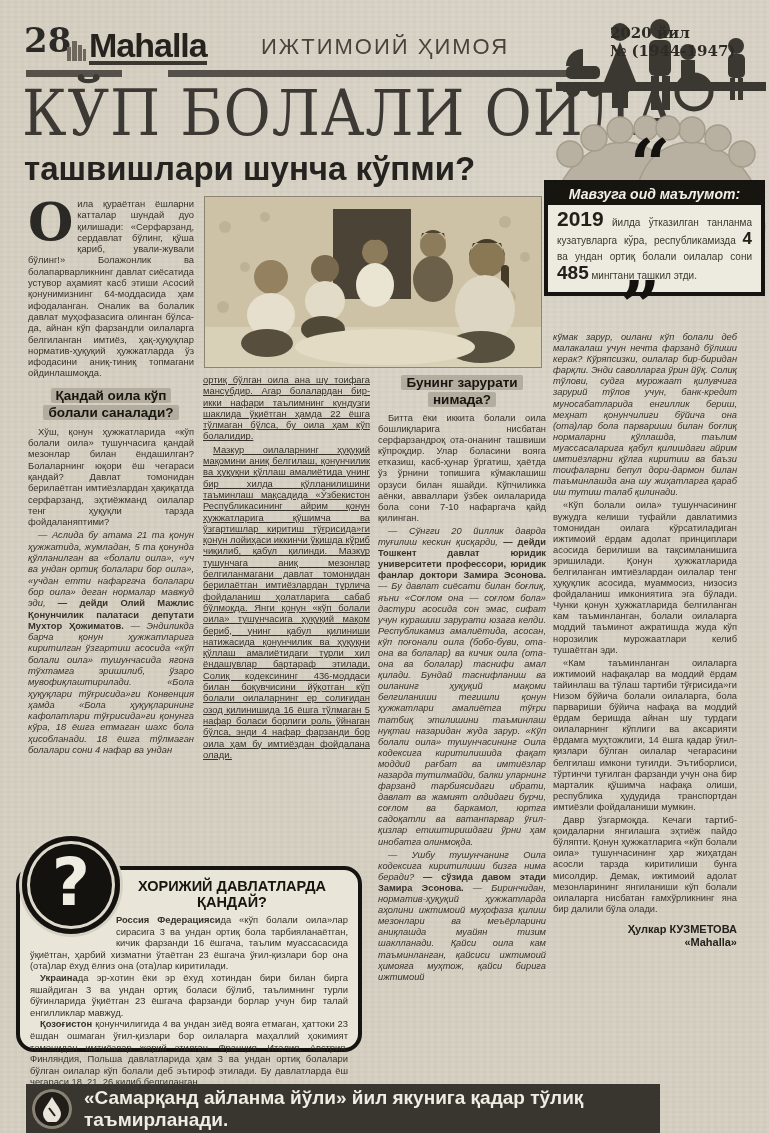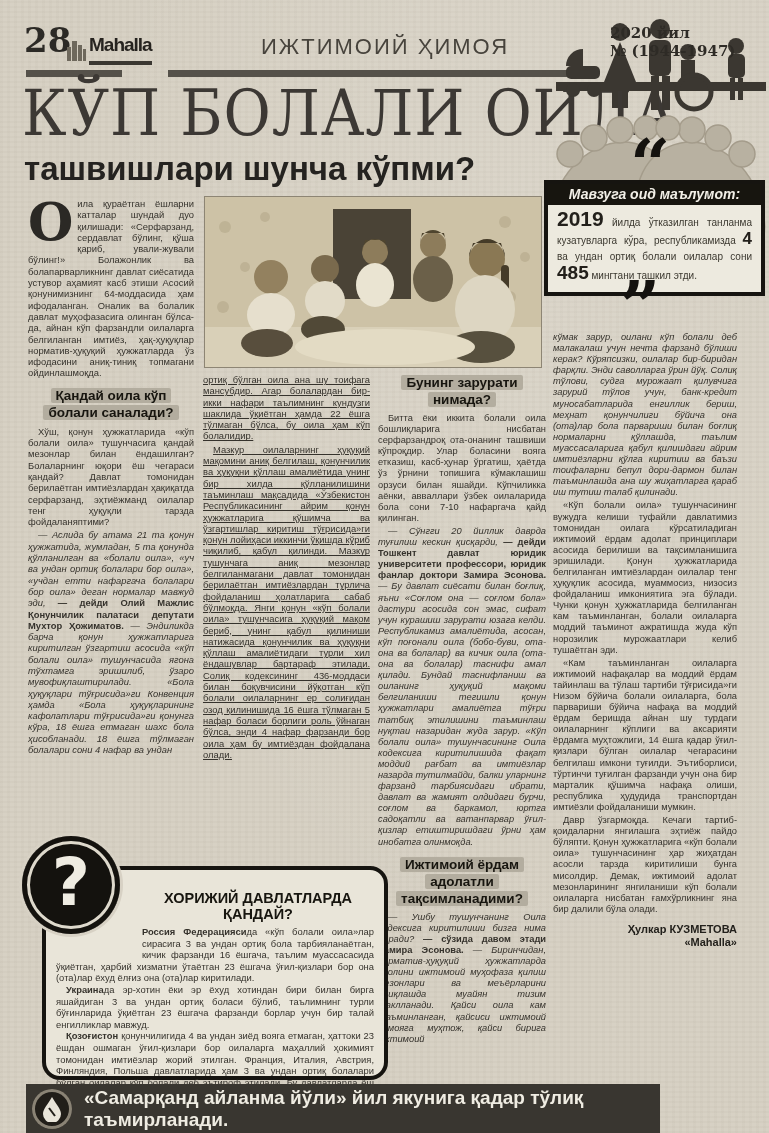--- a/index.html
+++ b/index.html
@@ -9,21 +9,21 @@
       radial-gradient(ellipse at 70% 20%, rgba(255,255,255,.10), transparent 60%),
       repeating-linear-gradient(0deg, rgba(110,100,80,.035) 0 2px, transparent 2px 5px),
       repeating-linear-gradient(90deg, rgba(110,100,80,.03) 0 3px, transparent 3px 7px),
       #d7d1c4;
     font-family:"Liberation Sans", sans-serif;color:#35322c;
   }
   .abs{position:absolute;}
   
   .pageno{left:24px;top:20px;font-family:"DejaVu Serif",serif;font-weight:bold;font-size:34px;color:#2c2a26;}
   .brand{left:66px;top:30px;display:flex;align-items:flex-end;gap:3px;}
-  .brand-text{font-size:19px;font-weight:bold;letter-spacing:-1px;color:#26231f;border-bottom:4px solid #3a3731;line-height:30px;padding-bottom:1px;text-align:right;}
+  .brand-text{font-size:34px;font-weight:bold;letter-spacing:-1px;color:#26231f;border-bottom:4px solid #3a3731;line-height:30px;padding-bottom:1px;text-align:right;}
   .section-title{left:252px;top:34px;width:266px;text-align:center;font-size:22px;letter-spacing:2px;color:#47433c;}
   .dateline{left:610px;top:24px;width:152px;font-family:"DejaVu Serif",serif;font-weight:bold;font-size:15px;line-height:18px;color:#2e2b26;z-index:3;text-align:left;}
   .rule{background:#55514a;height:7px;}
   .rule-a{left:26px;top:70px;width:96px;}
   .rule-b{left:168px;top:70px;width:420px;}
   
   .headline{left:22px;top:76px;font-family:"DejaVu Serif",serif;font-size:64px;color:#3c3834;transform:scaleX(.9);transform-origin:left top;white-space:nowrap;letter-spacing:1px;}
   .subhead{left:24px;top:150px;font-size:33px;font-weight:bold;color:#252320;letter-spacing:0;}
   
   .family{left:556px;top:18px;width:210px;height:100px;z-index:2;}
@@ -52,21 +52,21 @@
   .bold{font-weight:bold;}
   .sec-h{font-weight:bold;font-size:13.5px;line-height:17px;text-align:center;color:#17150f;margin:8px 0 5px;}
   .sec-h .hl{background:#b3ad9f;padding:0 5px;border-radius:2px;box-decoration-break:clone;-webkit-box-decoration-break:clone;}
   .author{margin-top:8px;text-align:right;font-weight:bold;font-size:11px;line-height:13px;color:#23211c;}
   
   .qmark{left:22px;top:836px;width:98px;height:98px;background:#14120e;border-radius:50%;z-index:5;
     box-shadow:inset 0 0 0 5px #14120e, inset 0 0 0 8px #ded9cc, 0 0 0 3px #d7d1c4;
     display:flex;align-items:center;justify-content:center;}
   .qmark span{color:#efece2;font-size:66px;font-weight:bold;font-family:"DejaVu Sans",sans-serif;margin-top:-6px;}
   
-  .foreign{left:42px;top:866px;width:346px;height:214px;border:4px solid #161410;border-radius:18px;background:#e9e5d9;box-sizing:border-box;padding:19px 10px 6px;z-index:3;}
+  .foreign{left:16px;top:866px;width:346px;height:186px;border:4px solid #161410;border-radius:18px;background:#e9e5d9;box-sizing:border-box;padding:7px 10px 6px;z-index:3;}
   .foreign .spacer{float:left;width:86px;height:62px;}
   .foreign-h{font-weight:bold;font-size:14.5px;color:#17150f;text-align:center;margin:1px 0 4px;}
   .foreign p{margin:0;font-size:9.4px;line-height:11.6px;text-align:justify;text-indent:10px;}
   .foreign p.first{text-indent:0;}
   
   .banner{left:26px;top:1084px;width:634px;height:49px;background:#393630;display:flex;align-items:center;z-index:6;}
   .banner-icon{width:40px;height:40px;border-radius:50%;background:#211e19;box-shadow:inset 0 0 0 3px #8a8375;margin:0 12px 0 6px;display:flex;align-items:center;justify-content:center;flex:0 0 auto;}
   .banner-text{color:#efece2;font-weight:bold;font-size:19px;line-height:22px;max-width:560px;}
 </style>
 </head>
@@ -207,21 +207,20 @@
 
   <div class="abs col col2">
     <p class="noind">ортиқ бўлган оила ана шу тоифага мансубдир. Агар болалардан бир-икки нафари таълимнинг кундузги шаклида ўқиётган ҳамда 22 ёшга тўлмаган бўлса, бу оила ҳам кўп болалидир.</p>
     <p>Мазкур оилаларнинг ҳуқуқий мақомини аниқ белгилаш, қонунчилик ва ҳуқуқни қўллаш амалиётида унинг бир хилда қўлланилишини таъминлаш мақсадида «Ўзбекистон Республикасининг айрим қонун ҳужжатларига қўшимча ва ўзгартишлар киритиш тўғрисида»ги қонун лойиҳаси иккинчи ўқишда кўриб чиқилиб, қабул қилинди. Мазкур тушунчага аниқ мезонлар белгиланмагани давлат томонидан берилаётган имтиёзлардан турлича фойдаланиш ҳолатларига сабаб бўлмоқда. Янги қонун «кўп болали оила» тушунчасига ҳуқуқий мақом бериб, унинг қабул қилиниши натижасида қонунчилик ва ҳуқуқни қўллаш амалиётидаги турли хил ёндашувлар бартараф этилади. Солиқ кодексининг 436-моддаси билан боқувчисини йўқотган кўп болали оилаларнинг ер солиғидан озод қилинишида 16 ёшга тўлмаган 5 нафар боласи борлиги роль ўйнаган бўлса, энди 4 нафар фарзанди бор оила ҳам бу имтиёздан фойдалана олади.</p>
   </div>
 
   <div class="abs col col3">
     <div class="sec-h" style="margin-top:0"><span class="hl">Бунинг зарурати нимада?</span></div>
     <p>Битта ёки иккита болали оила бошлиқларига нисбатан серфарзандроқ ота-онанинг ташвиши кўпроқдир. Улар боласини вояга етказиш, касб-ҳунар ўргатиш, ҳаётда ўз ўрнини топишига кўмаклашиш орзуси билан яшайди. Кўпчиликка аёнки, авваллари ўзбек оилаларида бола сони 7-10 нафаргача қайд қилинган.</p>
     <p><span class="it">— Сўнгги 20 йиллик даврда туғилиш кескин қисқарди, </span><span class="bold">— дейди Тошкент давлат юридик университети профессори, юридик фанлар доктори Замира Эсонова. </span><span class="it">— Бу давлат сиёсати билан боғлиқ, яъни «Соғлом она — соғлом бола» дастури асосида сон эмас, сифат учун курашиш зарурати юзага келди. Республикамиз амалиётида, асосан, кўп поғонали оила (бобо-буви, ота-она ва болалар) ва кичик оила (ота-она ва болалар) таснифи амал қилади. Бундай таснифланиш ва оиланинг ҳуқуқий мақоми белгиланиши тегишли қонун ҳужжатлари амалиётга тўғри татбиқ этилишини таъминлаш нуқтаи назаридан жуда зарур. «Кўп болали оила» тушунчасининг Оила кодексига киритилишида фақат моддий рағбат ва имтиёзлар назарда тутилмайди, балки уларнинг фарзанд тарбиясидаги ибрати, давлат ва жамият олдидаги бурчи, соғлом ва баркамол, юртга садоқатли ва ватанпарвар ўғил-қизлар етиштиришдаги ўрни ҳам инобатга олинмоқда.</span></p>
-    <div class="sec-h"><span class="hl">Ижтимоий ёрдам адолатли тақсимланадими?</span></div>
     <p><span class="it">— Ушбу тушунчанинг Оила кодексига киритилиши бизга нима беради? </span><span class="bold">— сўзида давом этади Замира Эсонова. </span><span class="it">— Биринчидан, норматив-ҳуқуқий ҳужжатларда аҳолини ижтимоий муҳофаза қилиш мезонлари ва меъёрларини аниқлашда муайян тизим шаклланади. Қайси оила кам таъминланган, қайсиси ижтимоий ҳимояга муҳтож, қайси бирига ижтимоий</span></p>
   </div>
 
   <div class="abs col col4">
     <p class="noind it">кўмак зарур, оилани кўп болали деб малакалаш учун нечта фарзанд бўлиши керак? Кўряпсизки, оилалар бир-биридан фарқли. Энди саволларга ўрин йўқ. Солиқ тўлови, судга мурожаат қилувчига зарурий тўлов учун, банк-кредит муносабатларида енгиллик бериш, меҳнат қонунчилиги бўйича она (ота)лар бола парвариши билан боғлиқ нормаларни қўллашда, таълим муассасаларига қабул қилишдаги айрим имтиёзларни қўлга киритиш ва баъзи тоифаларни бепул дори-дармон билан таъминлашда ана шу жиҳатларга қараб иш тутиш талаб қилинади.</p>
     <p>«Кўп болали оила» тушунчасининг вужудга келиши туфайли давлатимиз томонидан оилага кўрсатиладиган ижтимоий ёрдам адолат принциплари асосида берилиши ва тақсимланишига эришилади. Қонун ҳужжатларида белгиланган имтиёзлардан оилалар тенг ҳуқуқлик асосида, муаммосиз, низосиз фойдаланиш имкониятига эга бўлади. Чунки қонун ҳужжатларида белгиланган кам таъминланган, болали оилаларга моддий таъминот ажратишда жуда кўп норозилик мурожаатлари келиб тушаётган эди.</p>
     <p>«Кам таъминланган оилаларга ижтимоий нафақалар ва моддий ёрдам тайинлаш ва тўлаш тартиби тўғрисида»ги Низом бўйича болали оилаларга, бола парвариши бўйича нафақа ва моддий ёрдам беришда айнан шу турдаги оилаларнинг кўплиги ва аксарияти ёрдамга муҳтожлиги, 14 ёшга қадар ўғил-қизлари бўлган оилалар чегарасини белгилаш имкони туғилди. Эътиборлиси, тўртинчи туғилган фарзанди учун она бир марталик қўшимча нафақа олиши, республика ҳудудида транспортдан имтиёзли фойдаланиши мумкин.</p>
     <p>Давр ўзгармоқда. Кечаги тартиб-қоидаларни янгилашга эҳтиёж пайдо бўляпти. Қонун ҳужжатларига «кўп болали оила» тушунчасининг ҳар жиҳатдан асосли тарзда киритилиши бунга мисолдир. Демак, ижтимоий адолат мезонларининг янгиланиши кўп болали оилаларга нисбатан ғамхўрликнинг яна бир далили бўла олади.</p>
     <div class="author">
       <div>Ҳулкар КУЗМЕТОВА</div>

